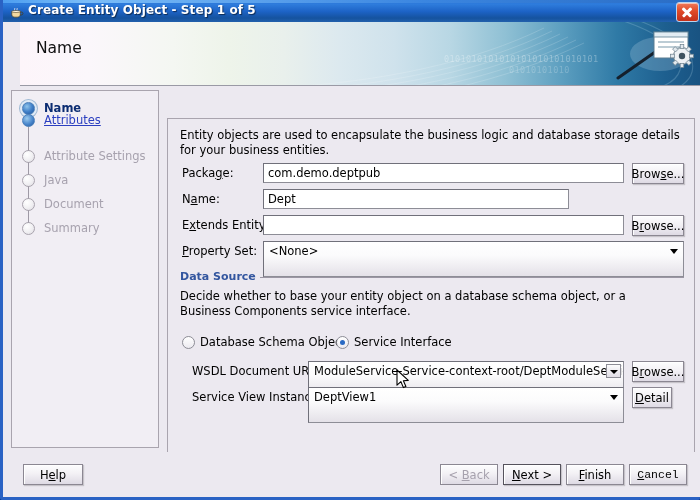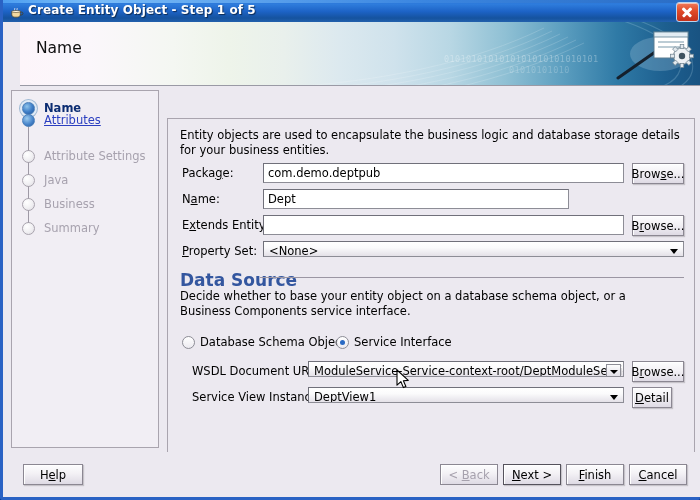--- a/index.html
+++ b/index.html
@@ -130,21 +130,21 @@
   .tfield{
     position:absolute;box-sizing:border-box;height:20px;
     background:#ffffff;
     border:1px solid #8d8d96;
     border-top-color:#70707a;border-left-color:#70707a;
     font-size:11.5px;color:#000;
     padding:2px 0 0 4px;
     overflow:hidden;white-space:nowrap;
   }
   .combo{
-    position:absolute;box-sizing:border-box;height:16px;
+    position:absolute;box-sizing:border-box;height:36px;
     background:linear-gradient(to bottom,#ffffff 0%,#fbfbfc 40%,#e4e1e8 100%);
     border:1px solid #8d8d96;
     border-top-color:#70707a;border-left-color:#70707a;
     font-size:11.5px;color:#000;
     padding:2px 0 6px 5px;
     overflow:hidden;white-space:nowrap;
   }
   .combo-arrow{
     position:absolute;right:5px;top:7px;width:0;height:0;
     border-left:4.5px solid transparent;border-right:4.5px solid transparent;
@@ -170,21 +170,21 @@
     cursor:pointer;
     box-shadow:inset 1px 1px 0 #ffffff, 1px 1px 1px rgba(0,0,0,.16);
     white-space:nowrap;
   }
   .btn.disabled{color:#a6a1ad;box-shadow:inset 1px 1px 0 #ffffff;}
   .btn.default{border:1.6px solid #55525c;}
 
   
   #ds-title{
     position:absolute;left:12px;top:151px;
-    font-size:17px;font-weight:bold;color:#33569f;
+    font-size:11px;font-weight:bold;color:#33569f;
   }
   #ds-rule{
     position:absolute;left:92px;top:158px;width:424px;height:1px;
     background:#9b96a3;
   }
   #ds-desc{
     position:absolute;left:12px;top:170px;width:500px;
     font-size:11.5px;line-height:15px;
   }
   .radio{
@@ -294,21 +294,21 @@
         <span class="step-label lbl-dim">Attribute Settings</span>
       </div>
 
       <div class="step" style="top:80px;">
         <span class="step-bullet bullet-todo"></span>
         <span class="step-label lbl-dim">Java</span>
       </div>
 
       <div class="step" style="top:104px;">
         <span class="step-bullet bullet-todo"></span>
-        <span class="step-label lbl-dim">Business</span>
+        <span class="step-label lbl-dim">Document</span>
       </div>
 
       <div class="step" style="top:128px;">
         <span class="step-bullet bullet-todo"></span>
         <span class="step-label lbl-dim">Summary</span>
       </div>
     </div>
 
     <div id="panel">
 
@@ -376,21 +376,21 @@
       </div>
 
     <div class="btn default" style="left:497px;top:12px;width:58px;">
         <span><span></span><span class="mn">N</span><span>ext &gt;</span></span>
       </div>
 
     <div class="btn" style="left:560px;top:12px;width:58px;">
         <span><span></span><span class="mn">F</span><span>inish</span></span>
       </div>
 
-    <div class="btn" style="left:623px;top:12px;width:58px;">
+    <div class="btn" style="left:623px;top:12px;width:58px;font-family:Liberation Mono, monospace;">
         <span><span></span><span class="mn">C</span><span>ancel</span></span>
       </div>
   </div>
 
   <svg id="cursor" viewBox="0 0 14 21">
     <path d="M1 1 L1 16.2 L4.9 12.6 L7.4 18.6 L9.9 17.5 L7.4 11.7 L12.3 11.4 Z" fill="#ffffff" stroke="#000000" stroke-width="1.1" stroke-linejoin="round"></path>
   </svg>
 
 </div>
 

